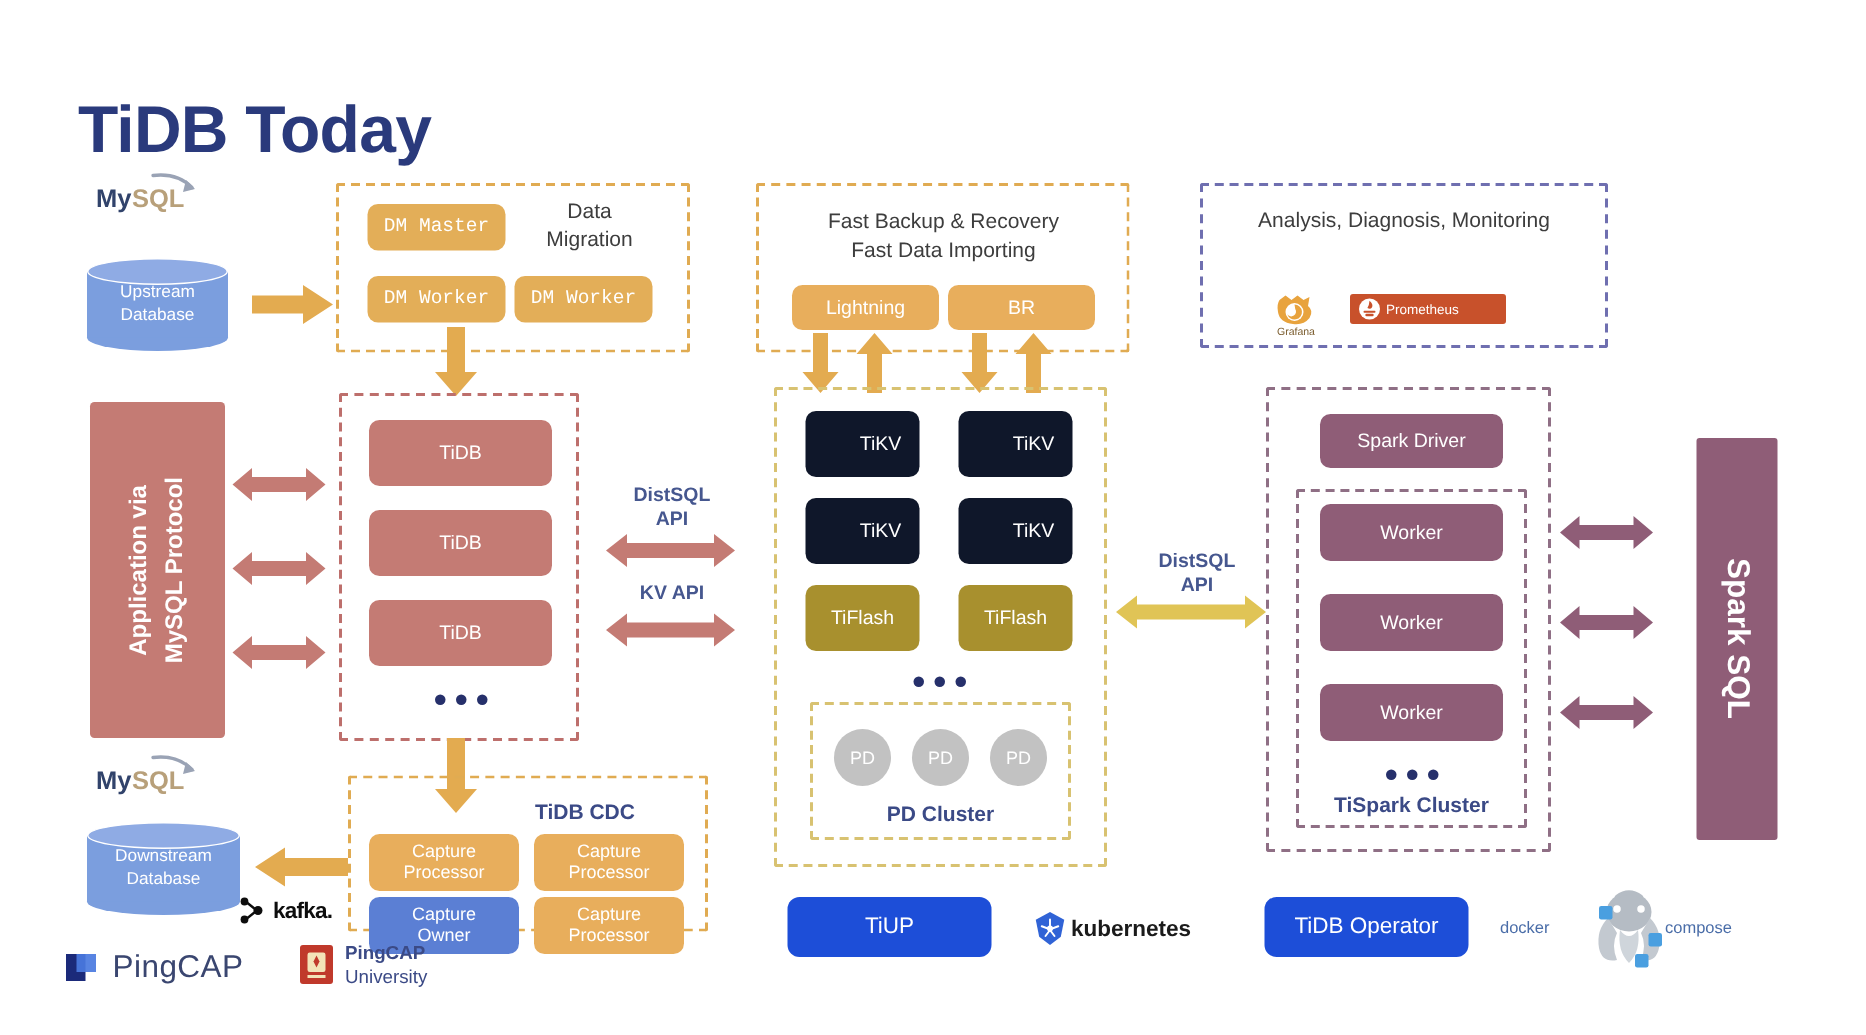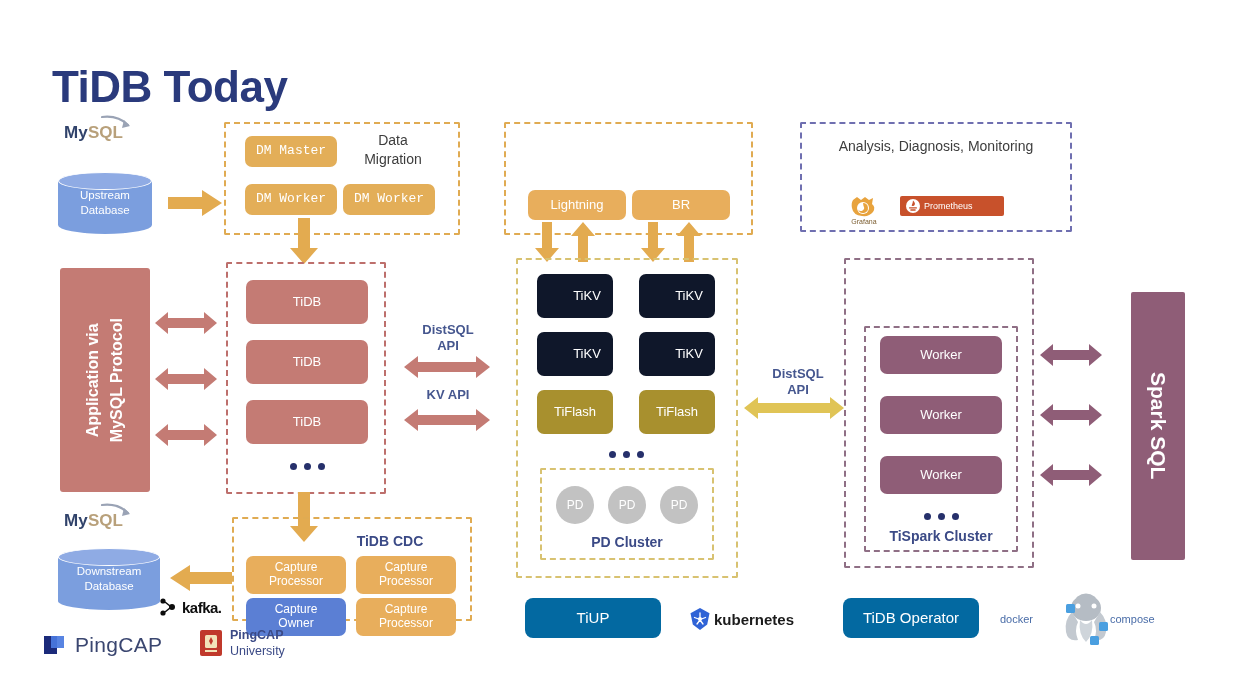--- a/index.html
+++ b/index.html
@@ -32,21 +32,21 @@
   }
   .node.sm{font-size:12px;}
 
   
   .c-dm      {background:#e3ae58;font-family:Liberation Mono, monospace;}
   .c-orange  {background:#e8ae5c;}
   .c-tidb    {background:#c47b74;}
   .c-tikv    {background:#0f172a;padding-left:24px;}
   .c-tiflash {background:#a8902e;}
   .c-spark   {background:#8f5d77;}
-  .c-blue    {background:#0369a1;}
+  .c-blue    {background:#1d4ed8;}
   .c-blue2   {background:#5b7fd4;}
   .c-purple  {background:#8e8ad0;}
 
   
   .dashed{border-style:dashed;border-width:2px;border-radius:2px;background:transparent;}
   .d-orange{border-color:#e0ab52;}
   .d-gold  {border-color:#d8c271;}
   .d-red   {border-color:#bd6f6c;}
   .d-purpleb{border-color:#6f6fb0;}
   .d-mauve {border-color:#8f6f85;}
@@ -134,20 +134,24 @@
     <span>DM Worker</span>
   </div>
 
   <div class="arw" style="left:288px;top:218px;">
     <svg width="32" height="48" viewBox="0 0 32 48">
       <path d="M10 0 L22 0 L22 30 L30 30 L16 46 L2 30 L10 30 Z" fill="#e3ab50"></path>
     </svg>
   </div>
 
   <div class="abs dashed d-orange" style="left:504px;top:122px;width:249px;height:113px;"></div>
+  <div class="abs lbl" style="left:510px;top:138px;width:238px;">
+    <span>Fast Backup &amp; Recovery</span><br>
+    <span>Fast Data Importing</span>
+  </div>
   <div class="abs node c-orange" style="left:528px;top:190px;width:98px;height:30px;">
     <span>Lightning</span>
   </div>
   <div class="abs node c-orange" style="left:632px;top:190px;width:98px;height:30px;">
     <span>BR</span>
   </div>
 
   <div class="arw" style="left:534px;top:222px;">
     <svg width="26" height="42" viewBox="0 0 26 42">
         <path d="M8 0 L18 0 L18 26 L25 26 L13 40 L1 26 L8 26 Z" fill="#e3ab50"></path>
@@ -300,20 +304,23 @@
     <span>DistSQL</span><br>
     <span>API</span>
   </div>
   <div class="arw" style="left:744px;top:396px;">
     <svg width="100" height="24" viewBox="0 0 100 24">
         <path d="M0 12 L14 1 L14 7 L86 7 L86 1 L100 12 L86 23 L86 17 L14 17 L14 23 Z" fill="#e0c456"></path>
       </svg>
   </div>
 
   <div class="abs dashed d-mauve" style="left:844px;top:258px;width:190px;height:310px;"></div>
+  <div class="abs node c-spark" style="left:880px;top:276px;width:122px;height:36px;">
+    <span>Spark Driver</span>
+  </div>
 
   <div class="abs dashed d-mauve" style="left:864px;top:326px;width:154px;height:226px;"></div>
   <div class="abs node c-spark" style="left:880px;top:336px;width:122px;height:38px;">
     <span>Worker</span>
   </div>
   <div class="abs node c-spark" style="left:880px;top:396px;width:122px;height:38px;">
     <span>Worker</span>
   </div>
   <div class="abs node c-spark" style="left:880px;top:456px;width:122px;height:38px;">
     <span>Worker</span>

